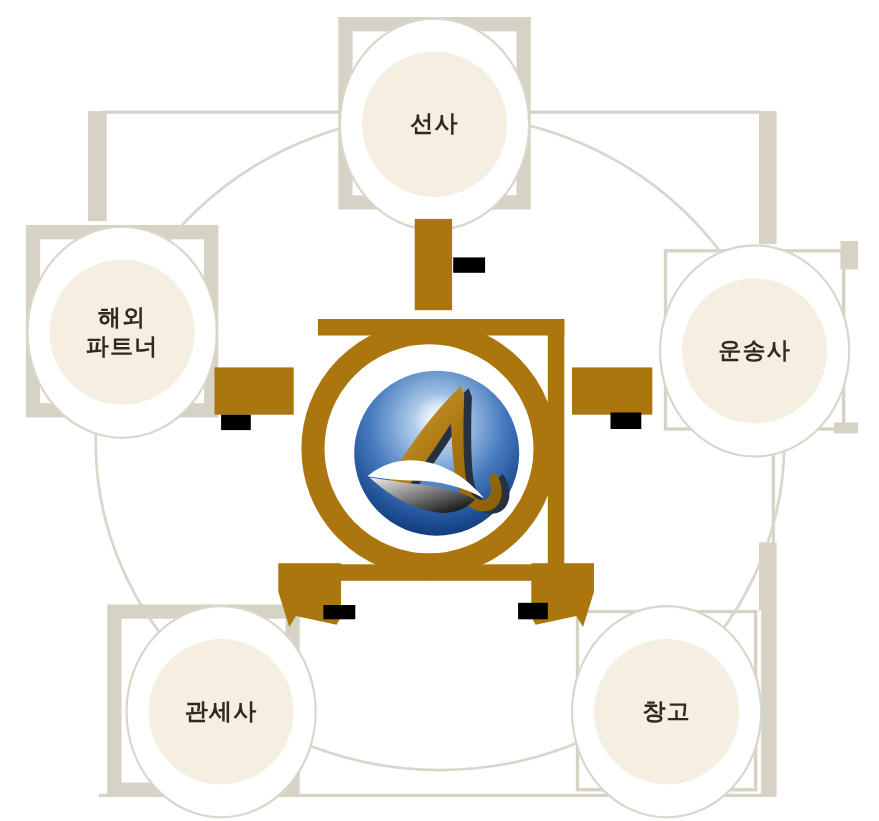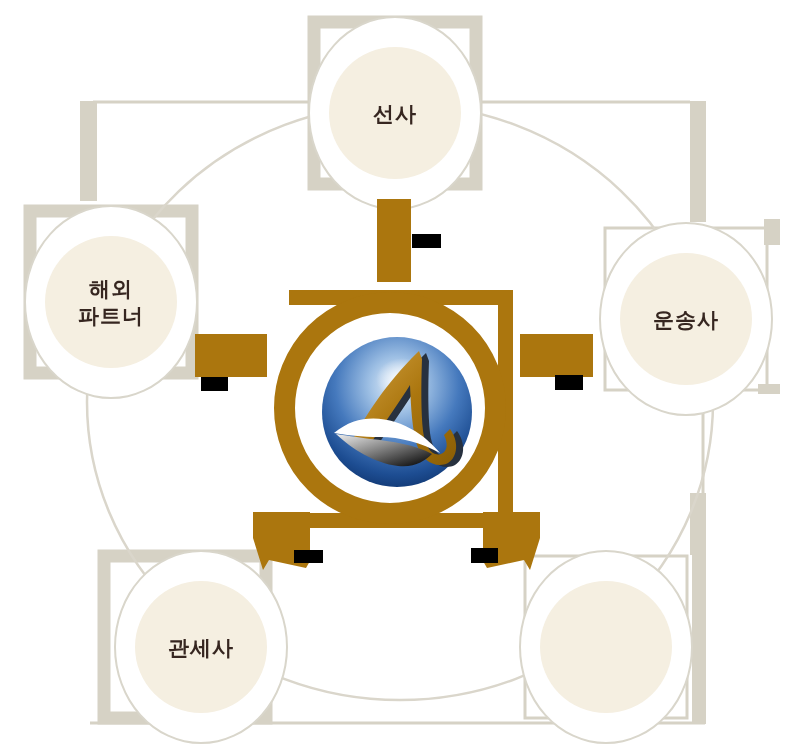--- a/index.html
+++ b/index.html
@@ -89,20 +89,23 @@
 
 <div class="node node-customs">
   <div class="disc"></div>
   <div class="label">
     <div>관세사</div>
   </div>
 </div>
 
 <div class="node node-warehouse">
   <div class="disc"></div>
+  <div class="label">
+    <div>창고</div>
+  </div>
 </div>
 
 <svg class="layer gold" width="799" height="746" viewBox="0 0 799 746">
   <defs>
     <radialGradient id="sphereGrad" cx="50%" cy="32%" r="75%">
       <stop offset="0" stop-color="#e9f2fb"></stop>
       <stop offset="0.25" stop-color="#9dbfe4"></stop>
       <stop offset="0.55" stop-color="#4579bd"></stop>
       <stop offset="0.8" stop-color="#1d4d92"></stop>
       <stop offset="1" stop-color="#0c2f66"></stop>

